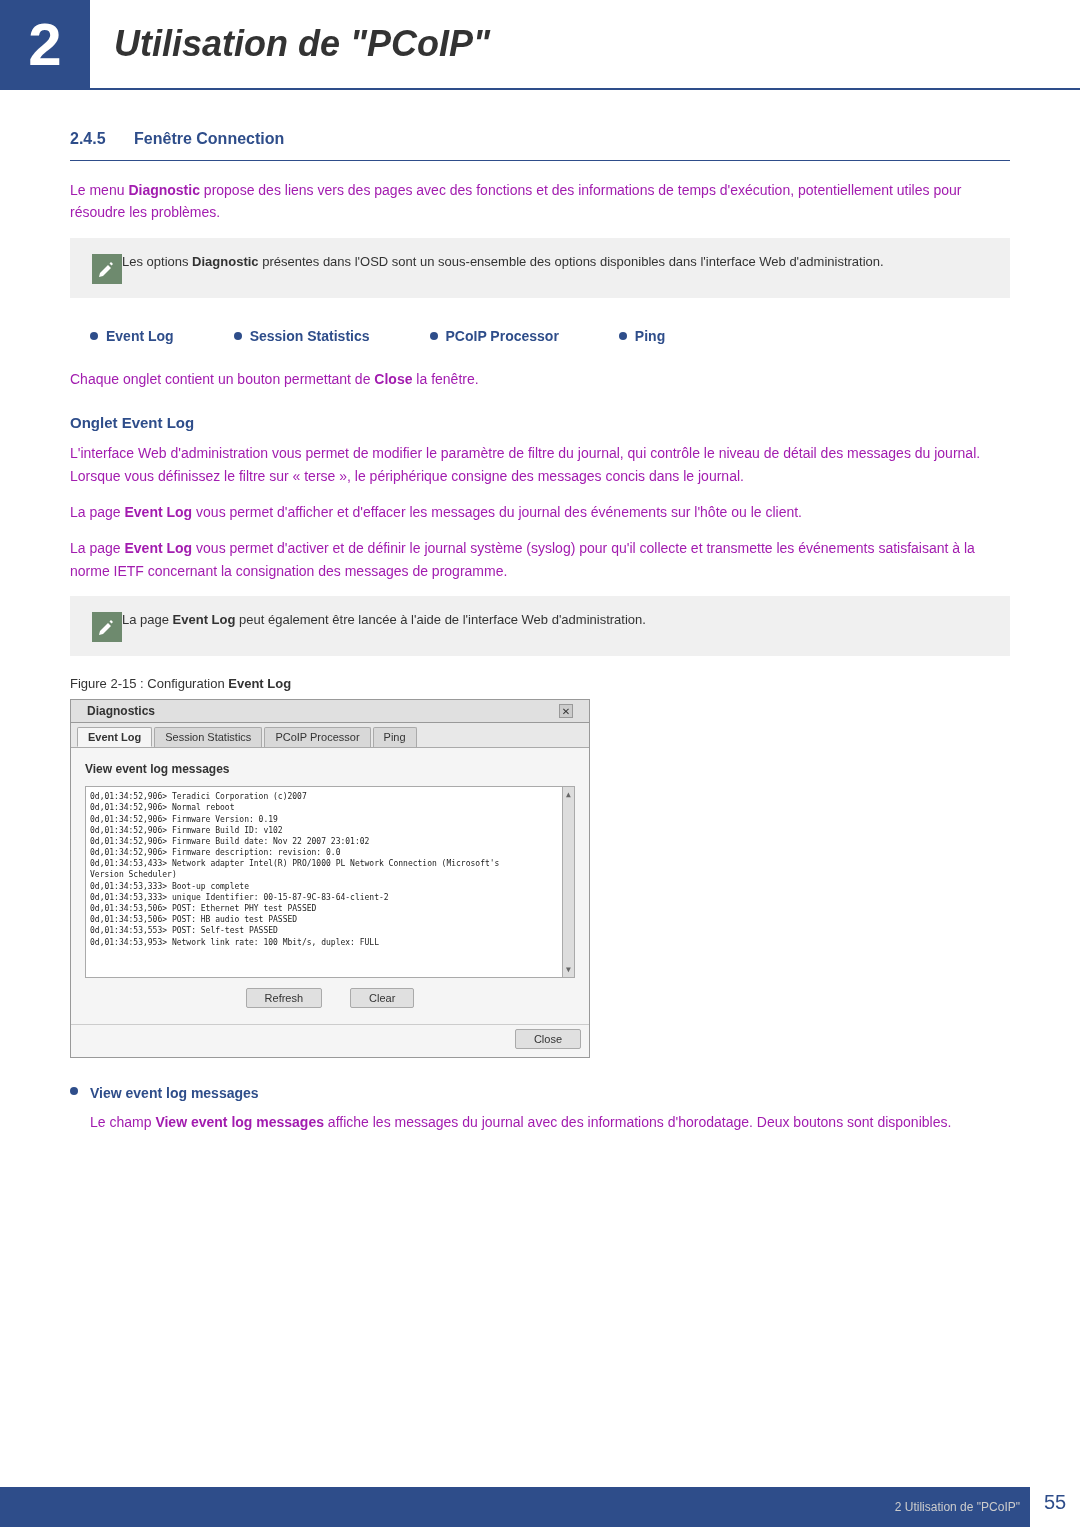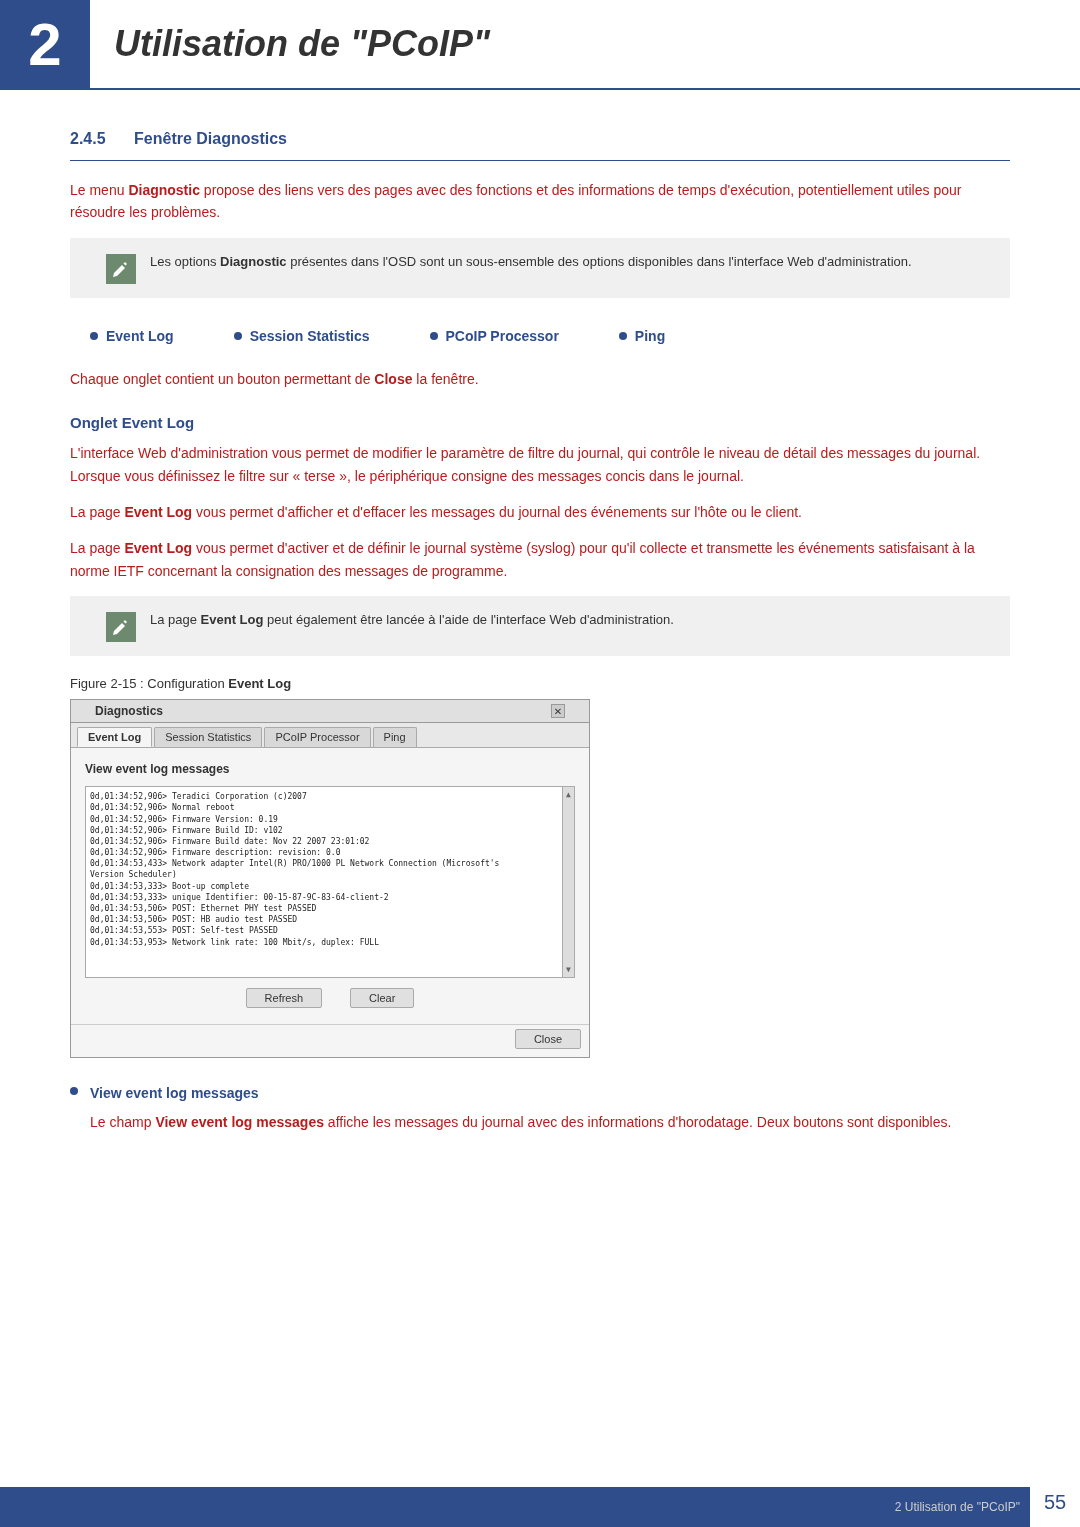--- a/index.html
+++ b/index.html
@@ -62,38 +62,37 @@
 
     .section-title {
       color: #2e4d8a;
       font-size: 16px;
       font-weight: bold;
       margin-bottom: 16px;
     }
 
     .body-text {
       font-size: 14px;
-      color: #b91c1c;
+      color: #a21caf;
       line-height: 1.6;
       margin-bottom: 14px;
     }
 
     .bold-text {
       font-weight: bold;
     }
 
     
     .note-box {
       display: flex;
       align-items: flex-start;
       background: #f0f0f0;
       border-left: none;
-      padding: 14px 36px;
+      padding: 14px 22px;
       margin-bottom: 20px;
-      gap: 14px;
     }
 
     .note-icon {
       width: 30px;
       height: 30px;
       background: #6e8a6e;
       display: flex;
       align-items: center;
       justify-content: center;
       flex-shrink: 0;
@@ -166,21 +165,21 @@
       margin-bottom: 24px;
       font-family: Arial, sans-serif;
     }
 
     .diag-titlebar {
       background: #e0e0e0;
       border-bottom: 1px solid #999;
       display: flex;
       align-items: center;
       justify-content: space-between;
-      padding: 4px 24px;
+      padding: 4px 16px;
     }
 
     .diag-titlebar-text {
       font-size: 12px;
       font-weight: bold;
       color: #333;
     }
 
     .diag-close-btn {
       width: 14px;
@@ -332,21 +331,21 @@
   </div>
   <div class="header-title-block">
     <span class="header-title">Utilisation de "PCoIP"</span>
   </div>
 </div>
 
 <div class="content">
 
   <div style="margin-bottom:12px;">
     <span class="section-title">2.4.5</span>
-    <span class="section-title" style="margin-left:24px;">Fenêtre Diagnostics</span>
+    <span class="section-title" style="margin-left:24px;">Fenêtre Connection</span>
   </div>
   <hr class="separator-line">
 
   <p class="body-text">
     Le menu <span class="bold-text">Diagnostic</span> propose des liens vers des pages avec des fonctions et des informations de temps d'exécution, potentiellement utiles pour résoudre les problèmes.
   </p>
 
   <div class="note-box">
     <div class="note-icon">
       <svg viewBox="0 0 18 18" fill="white">

